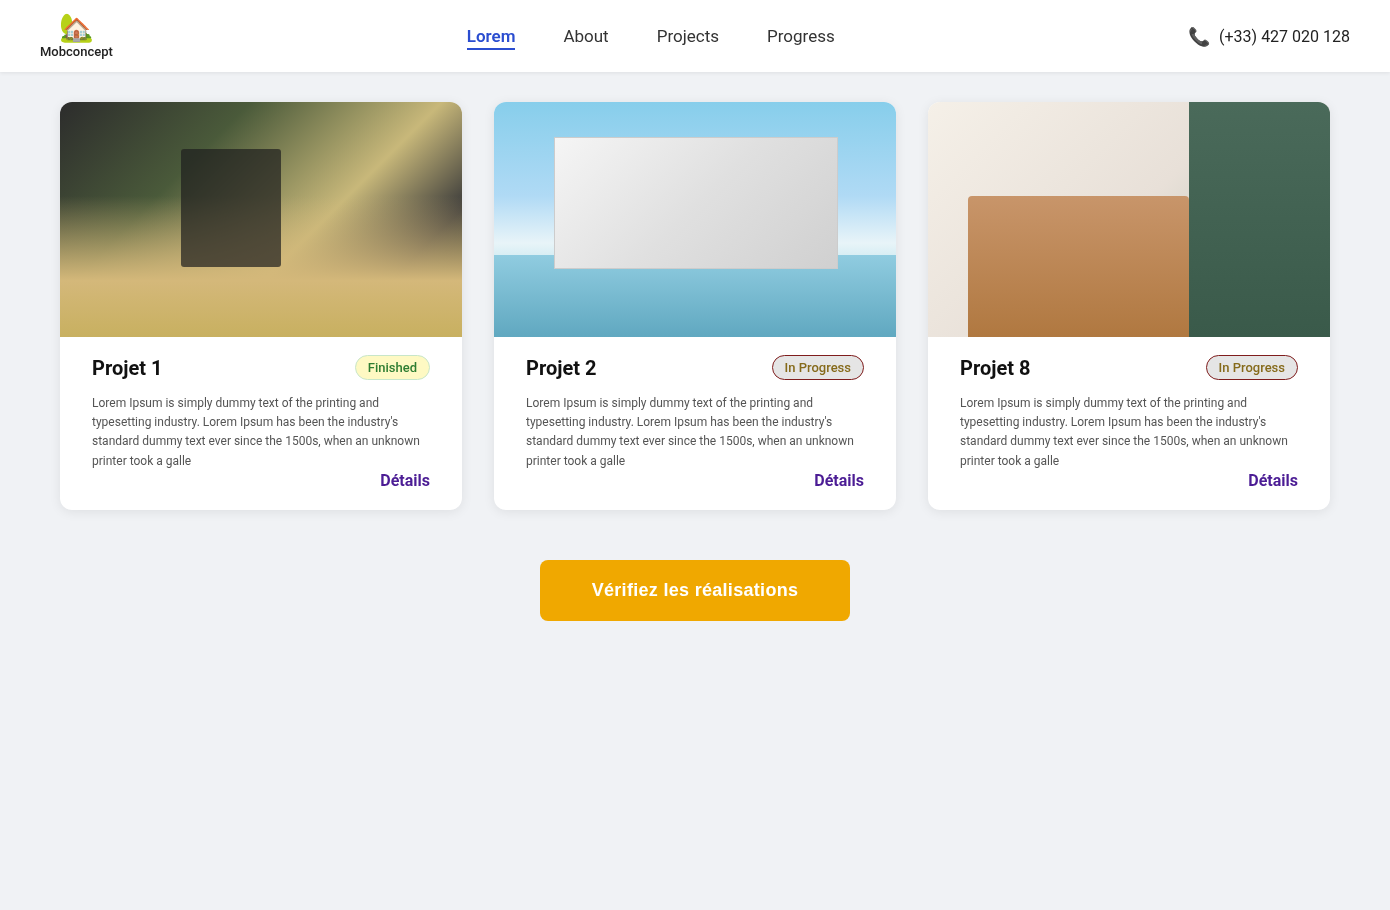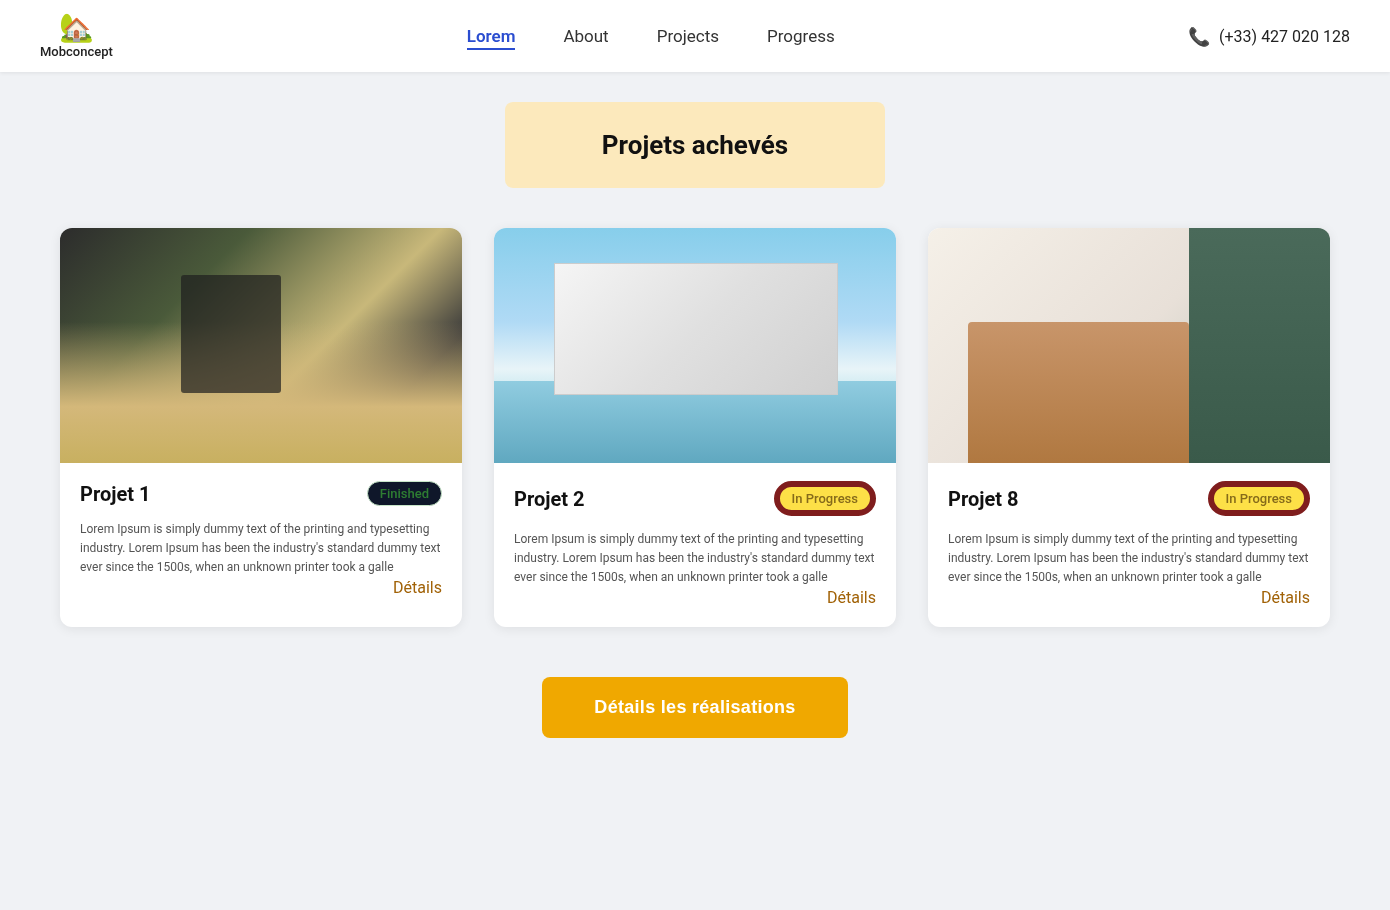--- a/index.html
+++ b/index.html
@@ -166,21 +166,21 @@
     }
     .card-image-3::after {
       content: '';
       position: absolute;
       top: 0; right: 0;
       width: 35%; height: 100%;
       background: linear-gradient(180deg, #4a6a5a 0%, #3a5a4a 100%);
     }
 
     .card-body {
-      padding: 18px 20px 20px;
+      padding: 18px 32px 20px;
     }
 
     .card-header {
       display: flex;
       align-items: center;
       justify-content: space-between;
       margin-bottom: 14px;
     }
 
     .card-title {
@@ -189,43 +189,43 @@
       color: #111;
     }
 
     .badge {
       font-size: 13px;
       padding: 4px 12px;
       border-radius: 20px;
       font-weight: 500;
     }
     .badge-finished {
-      background: #0f172a;
+      background: #fef9c3;
       color: #2e7d32;
       border: 1px solid #c8e6c9;
     }
     .badge-inprogress {
-      background: #fde047;
+      background: #e5e5e5;
       color: #856a1a;
-      border: 6px solid #7f1d1d;
+      border: 1px solid #7f1d1d;
     }
 
     .card-description {
       font-size: 12px;
       color: #555;
       line-height: 1.6;
     }
 
     .card-footer {
       text-align: right;
     }
     .details-link {
-      color: #a16207;
+      color: #4c1d95;
       font-size: 16px;
-      font-weight: 400;
+      font-weight: 700;
       text-decoration: none;
       cursor: pointer;
     }
 
     
     .bottom-section {
       display: flex;
       justify-content: center;
       margin-top: 50px;
     }
@@ -266,23 +266,20 @@
   </ul>
 
   <div class="nav-phone">
     <span class="phone-icon">📞</span>
     <span>(+33) 427 020 128</span>
   </div>
 </nav>
 
 <div class="main">
 
-  <div class="section-banner">
-    <h2>Projets achevés</h2>
-  </div>
 
   <div class="cards-grid">
 
     <div class="card">
       <div class="card-image card-image-1"></div>
       <div class="card-body">
         <div class="card-header">
           <span class="card-title">Projet 1</span>
           <span class="badge badge-finished">Finished</span>
         </div>
@@ -317,16 +314,16 @@
         <p class="card-description">Lorem Ipsum is simply dummy text of the printing and typesetting industry. Lorem Ipsum has been the industry's standard dummy text ever since the 1500s, when an unknown printer took a galle</p>
         <div class="card-footer">
           <a class="details-link">Détails</a>
         </div>
       </div>
     </div>
 
   </div>
 
   <div class="bottom-section">
-    <button class="cta-button">Détails les réalisations</button>
+    <button class="cta-button">Vérifiez les réalisations</button>
   </div>
 
 </div>
 
 </body></html>

